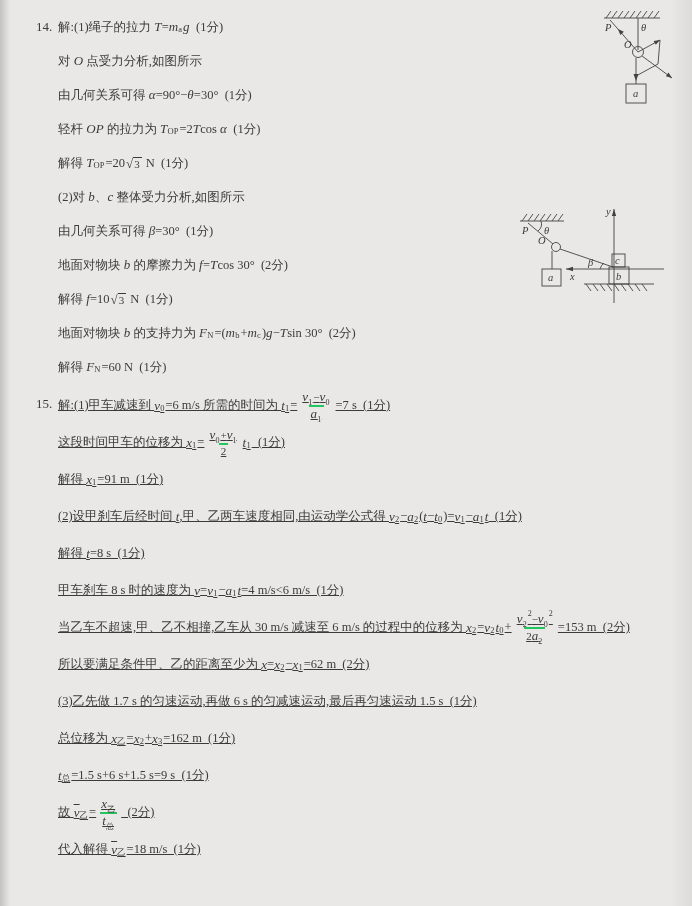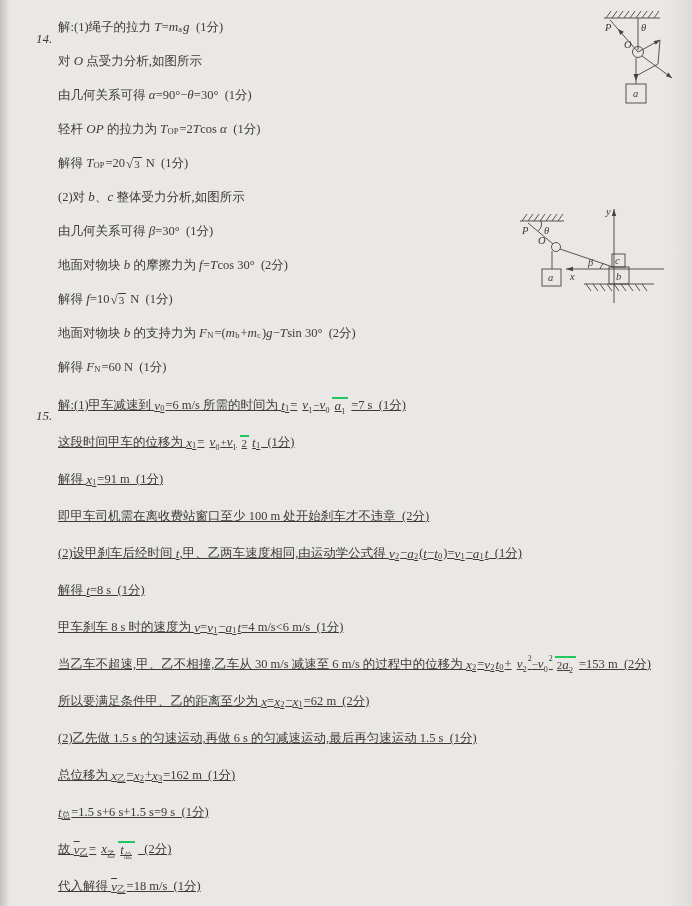--- a/index.html
+++ b/index.html
@@ -9,30 +9,30 @@
     color:#3d3b38;
     font-family:"Liberation Serif","DejaVu Serif",serif;
   }
   .edge-left{position:absolute;left:0;top:0;width:10px;height:100%;
     background:linear-gradient(to right,#c3c2c0,#e9e8e6);pointer-events:none;}
   .edge-right{position:absolute;right:0;top:0;width:22px;height:100%;
     background:linear-gradient(to left,#dcdbd9,#e9e8e6);pointer-events:none;}
   .content{position:absolute;left:38px;top:10px;width:650px;}
   .problem{position:relative;padding-left:20px;}
   .problem + .problem{margin-top:3px;text-align:right;}
-  .problem-number{position:absolute;left:-2px;top:12px;height:34px;
-    display:flex;align-items:center;font-size:13px;font-style:italic;}
+  .problem-number{position:absolute;left:-2px;top:0;height:34px;
+    display:flex;align-items:center;font-size:13px;}
   .line{display:flex;align-items:center;white-space:pre;font-size:12.5px;}
   .p14 .line{height:34px;}
   .p15 .line{height:37px;text-decoration:underline;}
   .line i{font-style:italic;font-size:13px;letter-spacing:.2px;}
   .line sub{font-size:8.5px;line-height:0;position:relative;bottom:-2px;margin:0 1px 0 0;}
   .line sup{font-size:8.5px;line-height:0;position:relative;top:-3px;}
   .ov{text-decoration:overline;}
-  .frac{display:inline-flex;align-items:center;
+  .frac{display:inline-flex;flex-direction:column;align-items:center;
     vertical-align:middle;margin:0 3px;font-size:11px;line-height:1.15;}
   .frac .den{border-top:2px solid #22c55e;padding:0 2px;}
   .frac .num{padding:0 2px;}
   .frac sub{bottom:-1px;font-size:8px;}
   .frac sup{top:-2px;font-size:8px;}
   .sqrt{display:inline-flex;align-items:flex-start;margin:0 1px;}
   .sqrt .rad{font-size:13px;line-height:1;}
   .sqrt .bar{border-top:1px solid #3d3b38;font-size:11px;padding:1px 2px 0 1px;line-height:1;}
   .fig{position:absolute;}
   .fig1{left:596px;top:6px;}
@@ -62,27 +62,26 @@
         <div class="line">地面对物块 <i>b</i> 的摩擦力为 <i>f</i>=<i>T</i>cos 30°  (2分)</div>
         <div class="line">解得 <i>f</i>=10<span class="sqrt"><span class="rad">√</span><span class="bar">3</span></span> N  (1分)</div>
         <div class="line">地面对物块 <i>b</i> 的支持力为 <i>F</i><sub>N</sub>=(<i>m</i><sub>b</sub>+<i>m</i><sub>c</sub>)<i>g</i>−<i>T</i>sin 30°  (2分)</div>
         <div class="line">解得 <i>F</i><sub>N</sub>=60 N  (1分)</div>
       </div>
       <div class="problem p15">
         <span class="problem-number">15.</span>
         <div class="line">解:(1)甲车减速到 <i>v</i><sub>0</sub>=6 m/s 所需的时间为 <i>t</i><sub>1</sub>=<span class="frac"><span class="num"><i>v</i><sub>1</sub>−<i>v</i><sub>0</sub></span><span class="den"><i>a</i><sub>1</sub></span></span>=7 s  (1分)</div>
         <div class="line">这段时间甲车的位移为 <i>x</i><sub>1</sub>=<span class="frac"><span class="num"><i>v</i><sub>0</sub>+<i>v</i><sub>1</sub></span><span class="den">2</span></span><i>t</i><sub>1</sub>  (1分)</div>
         <div class="line">解得 <i>x</i><sub>1</sub>=91 m  (1分)</div>
-        <div class="line">即甲车司机需在离收费站窗口至少 100 m 处开始刹车才不违章  (2分)</div>
         <div class="line">(2)设甲刹车后经时间 <i>t</i>,甲、乙两车速度相同,由运动学公式得 <i>v</i><sub>2</sub>−<i>a</i><sub>2</sub>(<i>t</i>−<i>t</i><sub>0</sub>)=<i>v</i><sub>1</sub>−<i>a</i><sub>1</sub><i>t</i>  (1分)</div>
         <div class="line">解得 <i>t</i>=8 s  (1分)</div>
         <div class="line">甲车刹车 8 s 时的速度为 <i>v</i>=<i>v</i><sub>1</sub>−<i>a</i><sub>1</sub><i>t</i>=4 m/s&lt;6 m/s  (1分)</div>
         <div class="line">当乙车不超速,甲、乙不相撞,乙车从 30 m/s 减速至 6 m/s 的过程中的位移为 <i>x</i><sub>2</sub>=<i>v</i><sub>2</sub><i>t</i><sub>0</sub>+<span class="frac"><span class="num"><i>v</i><sub>2</sub><sup>2</sup>−<i>v</i><sub>0</sub><sup>2</sup></span><span class="den">2<i>a</i><sub>2</sub></span></span>=153 m  (2分)</div>
         <div class="line">所以要满足条件甲、乙的距离至少为 <i>x</i>=<i>x</i><sub>2</sub>−<i>x</i><sub>1</sub>=62 m  (2分)</div>
-        <div class="line">(2)乙先做 1.5 s 的匀速运动,再做 6 s 的匀减速运动,最后再匀速运动 1.5 s  (1分)</div>
+        <div class="line">(3)乙先做 1.7 s 的匀速运动,再做 6 s 的匀减速运动,最后再匀速运动 1.5 s  (1分)</div>
         <div class="line">总位移为 <i>x</i><sub>乙</sub>=<i>x</i><sub>2</sub>+<i>x</i><sub>3</sub>=162 m  (1分)</div>
         <div class="line"><i>t</i><sub>总</sub>=1.5 s+6 s+1.5 s=9 s  (1分)</div>
         <div class="line">故 <i class="ov">v</i><sub>乙</sub>=<span class="frac"><span class="num"><i>x</i><sub>乙</sub></span><span class="den"><i>t</i><sub>总</sub></span></span>  (2分)</div>
         <div class="line">代入解得 <i class="ov">v</i><sub>乙</sub>=18 m/s  (1分)</div>
       </div>
     </div>
 
   <svg class="fig fig1" width="94" height="104" viewBox="0 0 94 104">
     <g>
       <line x1="8" y1="12" x2="64" y2="12"></line>

